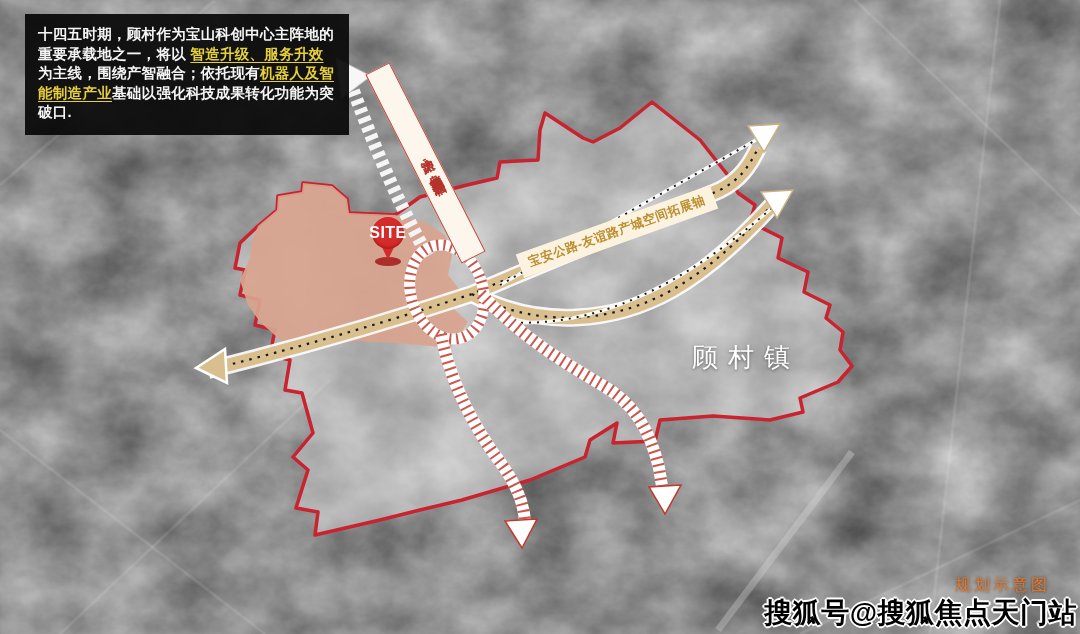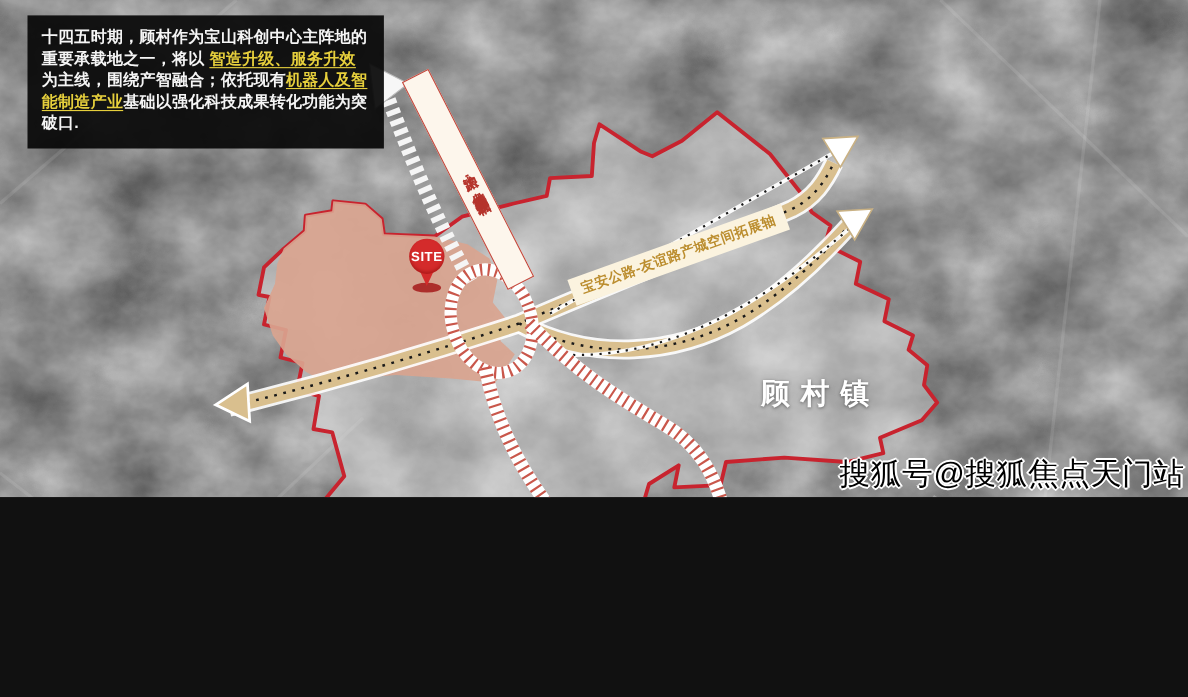--- a/index.html
+++ b/index.html
@@ -1,18 +1,18 @@
 <!DOCTYPE html>
 <html><head>
 <meta charset="utf-8">
 <style>
   html,body{margin:0;padding:0;background:#111;}
   *{box-sizing:border-box;}
   .stage{
-    position:relative;width:1080px;height:452px;overflow:hidden;
+    position:relative;width:1080px;height:634px;overflow:hidden;
     font-family:"Liberation Sans", sans-serif;background:#2e2e2e;
   }
   .stage svg{position:absolute;left:0;top:0;}
 
   
   .intro-box{
     position:absolute;left:25px;top:14px;width:324px;
     background:rgba(8,8,8,.93);color:#f5f5f5;
     padding:11px 13px 12px;font-size:14.5px;font-weight:700;
     line-height:19.6px;letter-spacing:.3px;
@@ -35,50 +35,50 @@
     font-size:12.5px;letter-spacing:.5px;white-space:nowrap;
   }
 
   
   .community-label{
     position:absolute;left:272px;top:256px;width:160px;
     text-align:center;color:#6e2a1b;font-weight:700;
     font-size:17px;line-height:23px;letter-spacing:2px;
   }
   .town-label{
-    position:absolute;left:692px;top:340px;color:#fff;font-weight:700;
+    position:absolute;left:692px;top:340px;color:#fff;font-weight:400;
     font-size:26px;letter-spacing:10px;text-shadow:0 1px 3px rgba(0,0,0,.45);
     white-space:nowrap;
   }
 
   
   .site-pin{position:absolute;left:372px;top:217px;width:32px;height:52px;}
   .pin-shadow{
     position:absolute;left:3px;top:40px;width:26px;height:9px;border-radius:50%;
     background:rgba(165,25,25,.85);
   }
   .pin-tail{
     position:absolute;left:9px;top:28px;width:0;height:0;
     border-left:7px solid transparent;border-right:7px solid transparent;
     border-top:15px solid #d42b2b;
   }
   .pin-head{
     position:absolute;left:0;top:0;width:32px;height:32px;border-radius:50%;
     background:#d42b2b;display:flex;align-items:center;justify-content:center;
-    color:#fff;font-weight:700;font-size:12px;letter-spacing:.5px;
+    color:#fff;font-weight:700;font-size:16px;letter-spacing:.5px;
     box-shadow:inset 0 -2px 3px rgba(120,0,0,.4);
   }
 
   
   .plan-note{
     position:absolute;left:955px;top:575px;font-size:16px;letter-spacing:3px;
     color:#f97316;opacity:.85;text-shadow:0 0 3px #2a2a2a;white-space:nowrap;
   }
   .watermark{
-    position:absolute;right:3px;bottom:2px;font-size:28px;font-weight:400;
+    position:absolute;right:3px;bottom:2px;font-size:28px;font-weight:700;
     color:#000;white-space:nowrap;letter-spacing:.5px;
     text-shadow:-2px 0 0 #fff,2px 0 0 #fff,0 -2px 0 #fff,0 2px 0 #fff,
                 -1px -1px 0 #fff,1px 1px 0 #fff,-1px 1px 0 #fff,1px -1px 0 #fff;
   }
 </style>
 </head>
 <body>
 
 <div class="stage">
 

